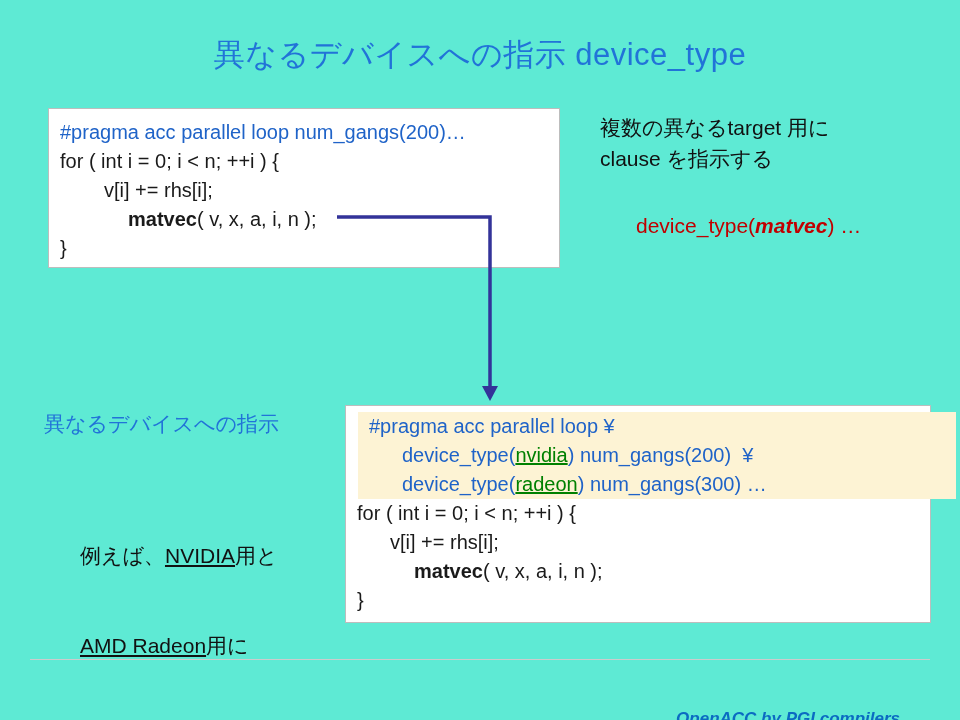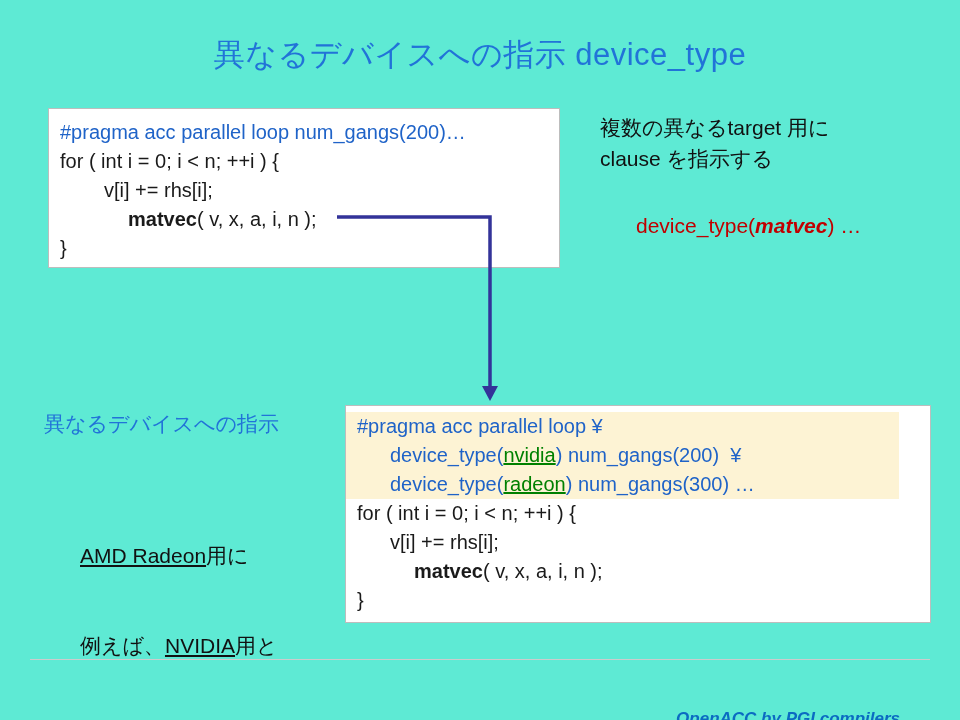--- a/index.html
+++ b/index.html
@@ -50,21 +50,21 @@
     line-height: 29px;
   }
   .code-line {
     padding-left: 11px;
     white-space: pre;
   }
   .codebox1 .indent { padding-left: 55px; }
   .codebox2 .indent { padding-left: 44px; }
   .blue  { color: #1f63c8; }
   .bold  { font-weight: bold; margin-left: 24px; }
-  .hl { background: #fdf3d4; width: 553px; }
+  .hl { background: #fdf3d4; width: 598px; margin-left: 12px; }
   .green-kw {
     color: #008000;
     text-decoration: underline;
   }
   .target-note {
     position: absolute;
     left: 600px;
     top: 112px;
     font-size: 21px;
     color: #111111;
@@ -142,22 +142,22 @@
   <div class="devtype"><span>device_type(</span><span class="it">matvec</span><span>) …</span></div>
 
   <svg class="arrow-svg" viewBox="0 0 960 720" xmlns="http://www.w3.org/2000/svg">
     <polyline points="337,217 490,217 490,387" fill="none" stroke="#333399" stroke-width="3.5"></polyline>
     <path d="M482,386 L498,386 L490,401 Z" fill="#333399"></path>
   </svg>
 
   <div class="tuning">異なるデバイスへの指示</div>
 
   <div class="example">
+    <div><span>例えば、</span><span class="u">NVIDIA</span><span>用と</span></div>
     <div><span class="u">AMD Radeon</span><span>用に</span></div>
-    <div><span>例えば、</span><span class="u">NVIDIA</span><span>用と</span></div>
     
   </div>
 
   <div class="codebox codebox2">
     <div class="code-line blue hl">#pragma acc parallel loop ¥</div>
     <div class="code-line blue hl indent"><span>device_type(</span><span class="green-kw">nvidia</span><span>) num_gangs(200)  ¥</span></div>
     <div class="code-line blue hl indent"><span>device_type(</span><span class="green-kw">radeon</span><span>) num_gangs(300) …</span></div>
     <div class="code-line">for ( int i = 0; i &lt; n; ++i ) {</div>
     <div class="code-line indent">v[i] += rhs[i];</div>
     <div class="code-line indent"><span class="bold">matvec</span><span>( v, x, a, i, n );</span></div>

